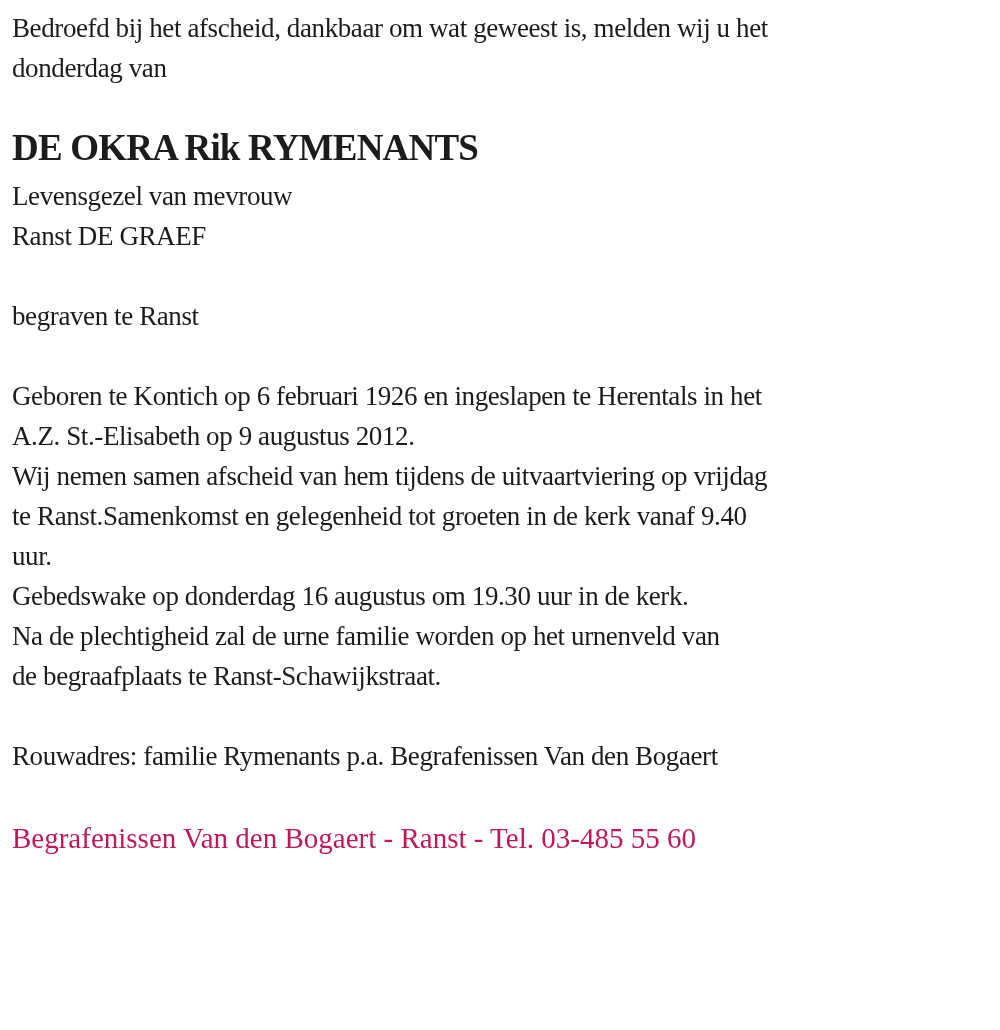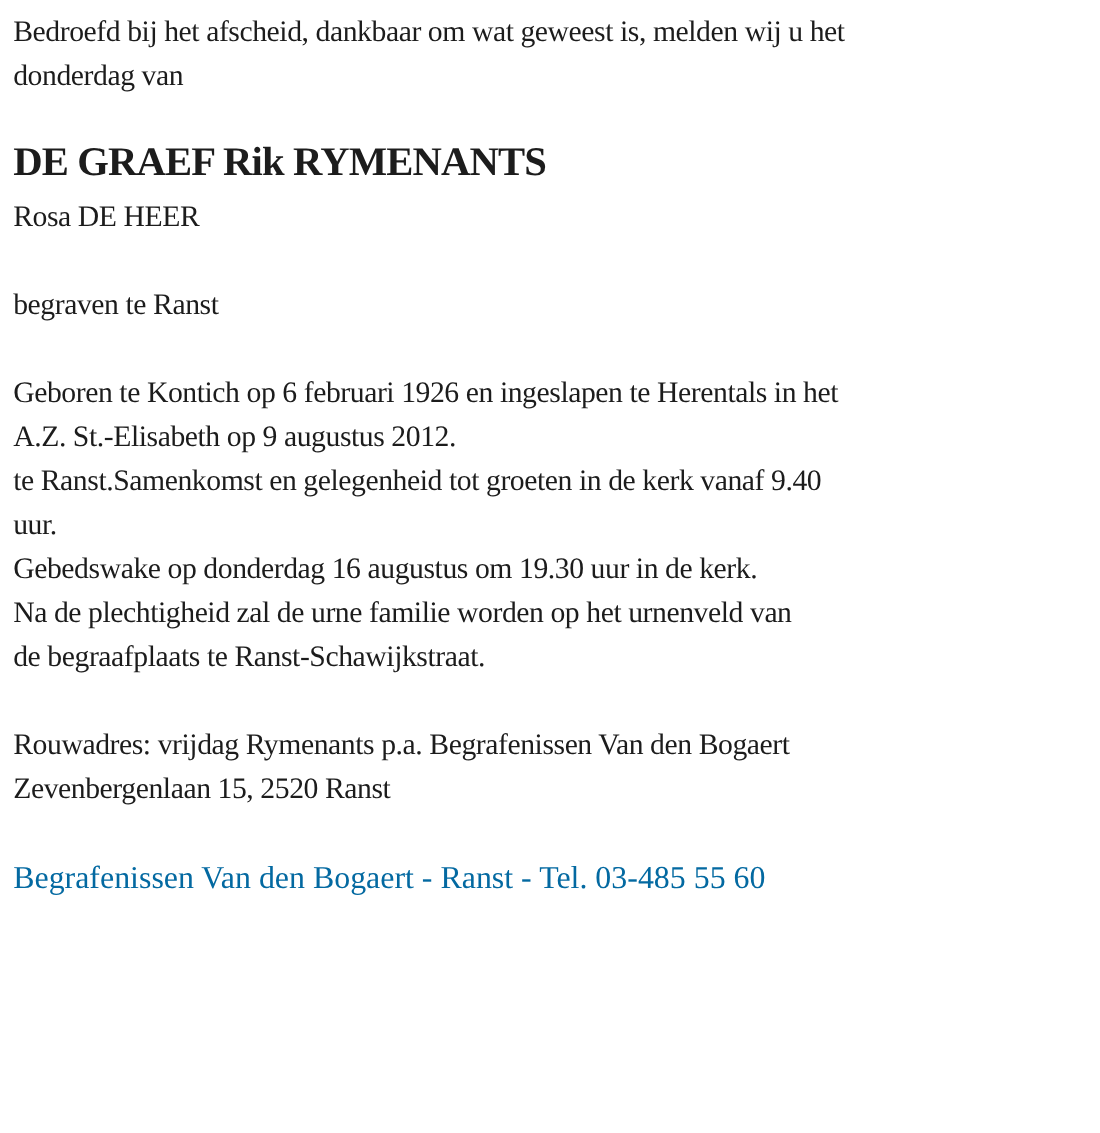--- a/index.html
+++ b/index.html
@@ -36,54 +36,55 @@
     font-weight: bold;
     line-height: 56px;
     letter-spacing: -0.8px;
     margin: 32px 0 0 0;
     white-space: nowrap;
   }
   .footer-line {
     font-size: 29px;
     line-height: 44px;
     letter-spacing: 0;
-    color: #0369a1;
+    color: #be185d;
     white-space: nowrap;
   }
 </style>
 </head>
 <body>
 
 <main class="page">
 
   <div class="block intro-block">
     <div class="line">Bedroefd bij het afscheid, dankbaar om wat geweest is, melden wij u het</div>
     <div class="line">donderdag van</div>
   </div>
 
-  <h1 class="title">DE GRAEF Rik RYMENANTS</h1>
+  <h1 class="title">DE OKRA Rik RYMENANTS</h1>
 
   <div class="block">
-    <div class="line">Rosa DE HEER</div>
+    <div class="line">Levensgezel van mevrouw</div>
+    <div class="line">Ranst DE GRAEF</div>
   </div>
 
   <div class="block">
     <div class="line">begraven te Ranst</div>
   </div>
 
   <div class="block">
     <div class="line">Geboren te Kontich op 6 februari 1926 en ingeslapen te Herentals in het</div>
     <div class="line">A.Z. St.-Elisabeth op 9 augustus 2012.</div>
+    <div class="line">Wij nemen samen afscheid van hem tijdens de uitvaartviering op vrijdag</div>
     <div class="line">te Ranst.Samenkomst en gelegenheid tot groeten in de kerk vanaf 9.40</div>
     <div class="line">uur.</div>
     <div class="line">Gebedswake op donderdag 16 augustus om 19.30 uur in de kerk.</div>
     <div class="line">Na de plechtigheid zal de urne familie worden op het urnenveld van</div>
     <div class="line">de begraafplaats te Ranst-Schawijkstraat.</div>
   </div>
 
   <div class="block">
-    <div class="line">Rouwadres: vrijdag Rymenants p.a. Begrafenissen Van den Bogaert</div>
-    <div class="line">Zevenbergenlaan 15, 2520 Ranst</div>
+    <div class="line">Rouwadres: familie Rymenants p.a. Begrafenissen Van den Bogaert</div>
   </div>
 
   <div class="footer-line">Begrafenissen Van den Bogaert - Ranst - Tel. 03-485 55 60</div>
 
 </main>
 
 </body></html>

